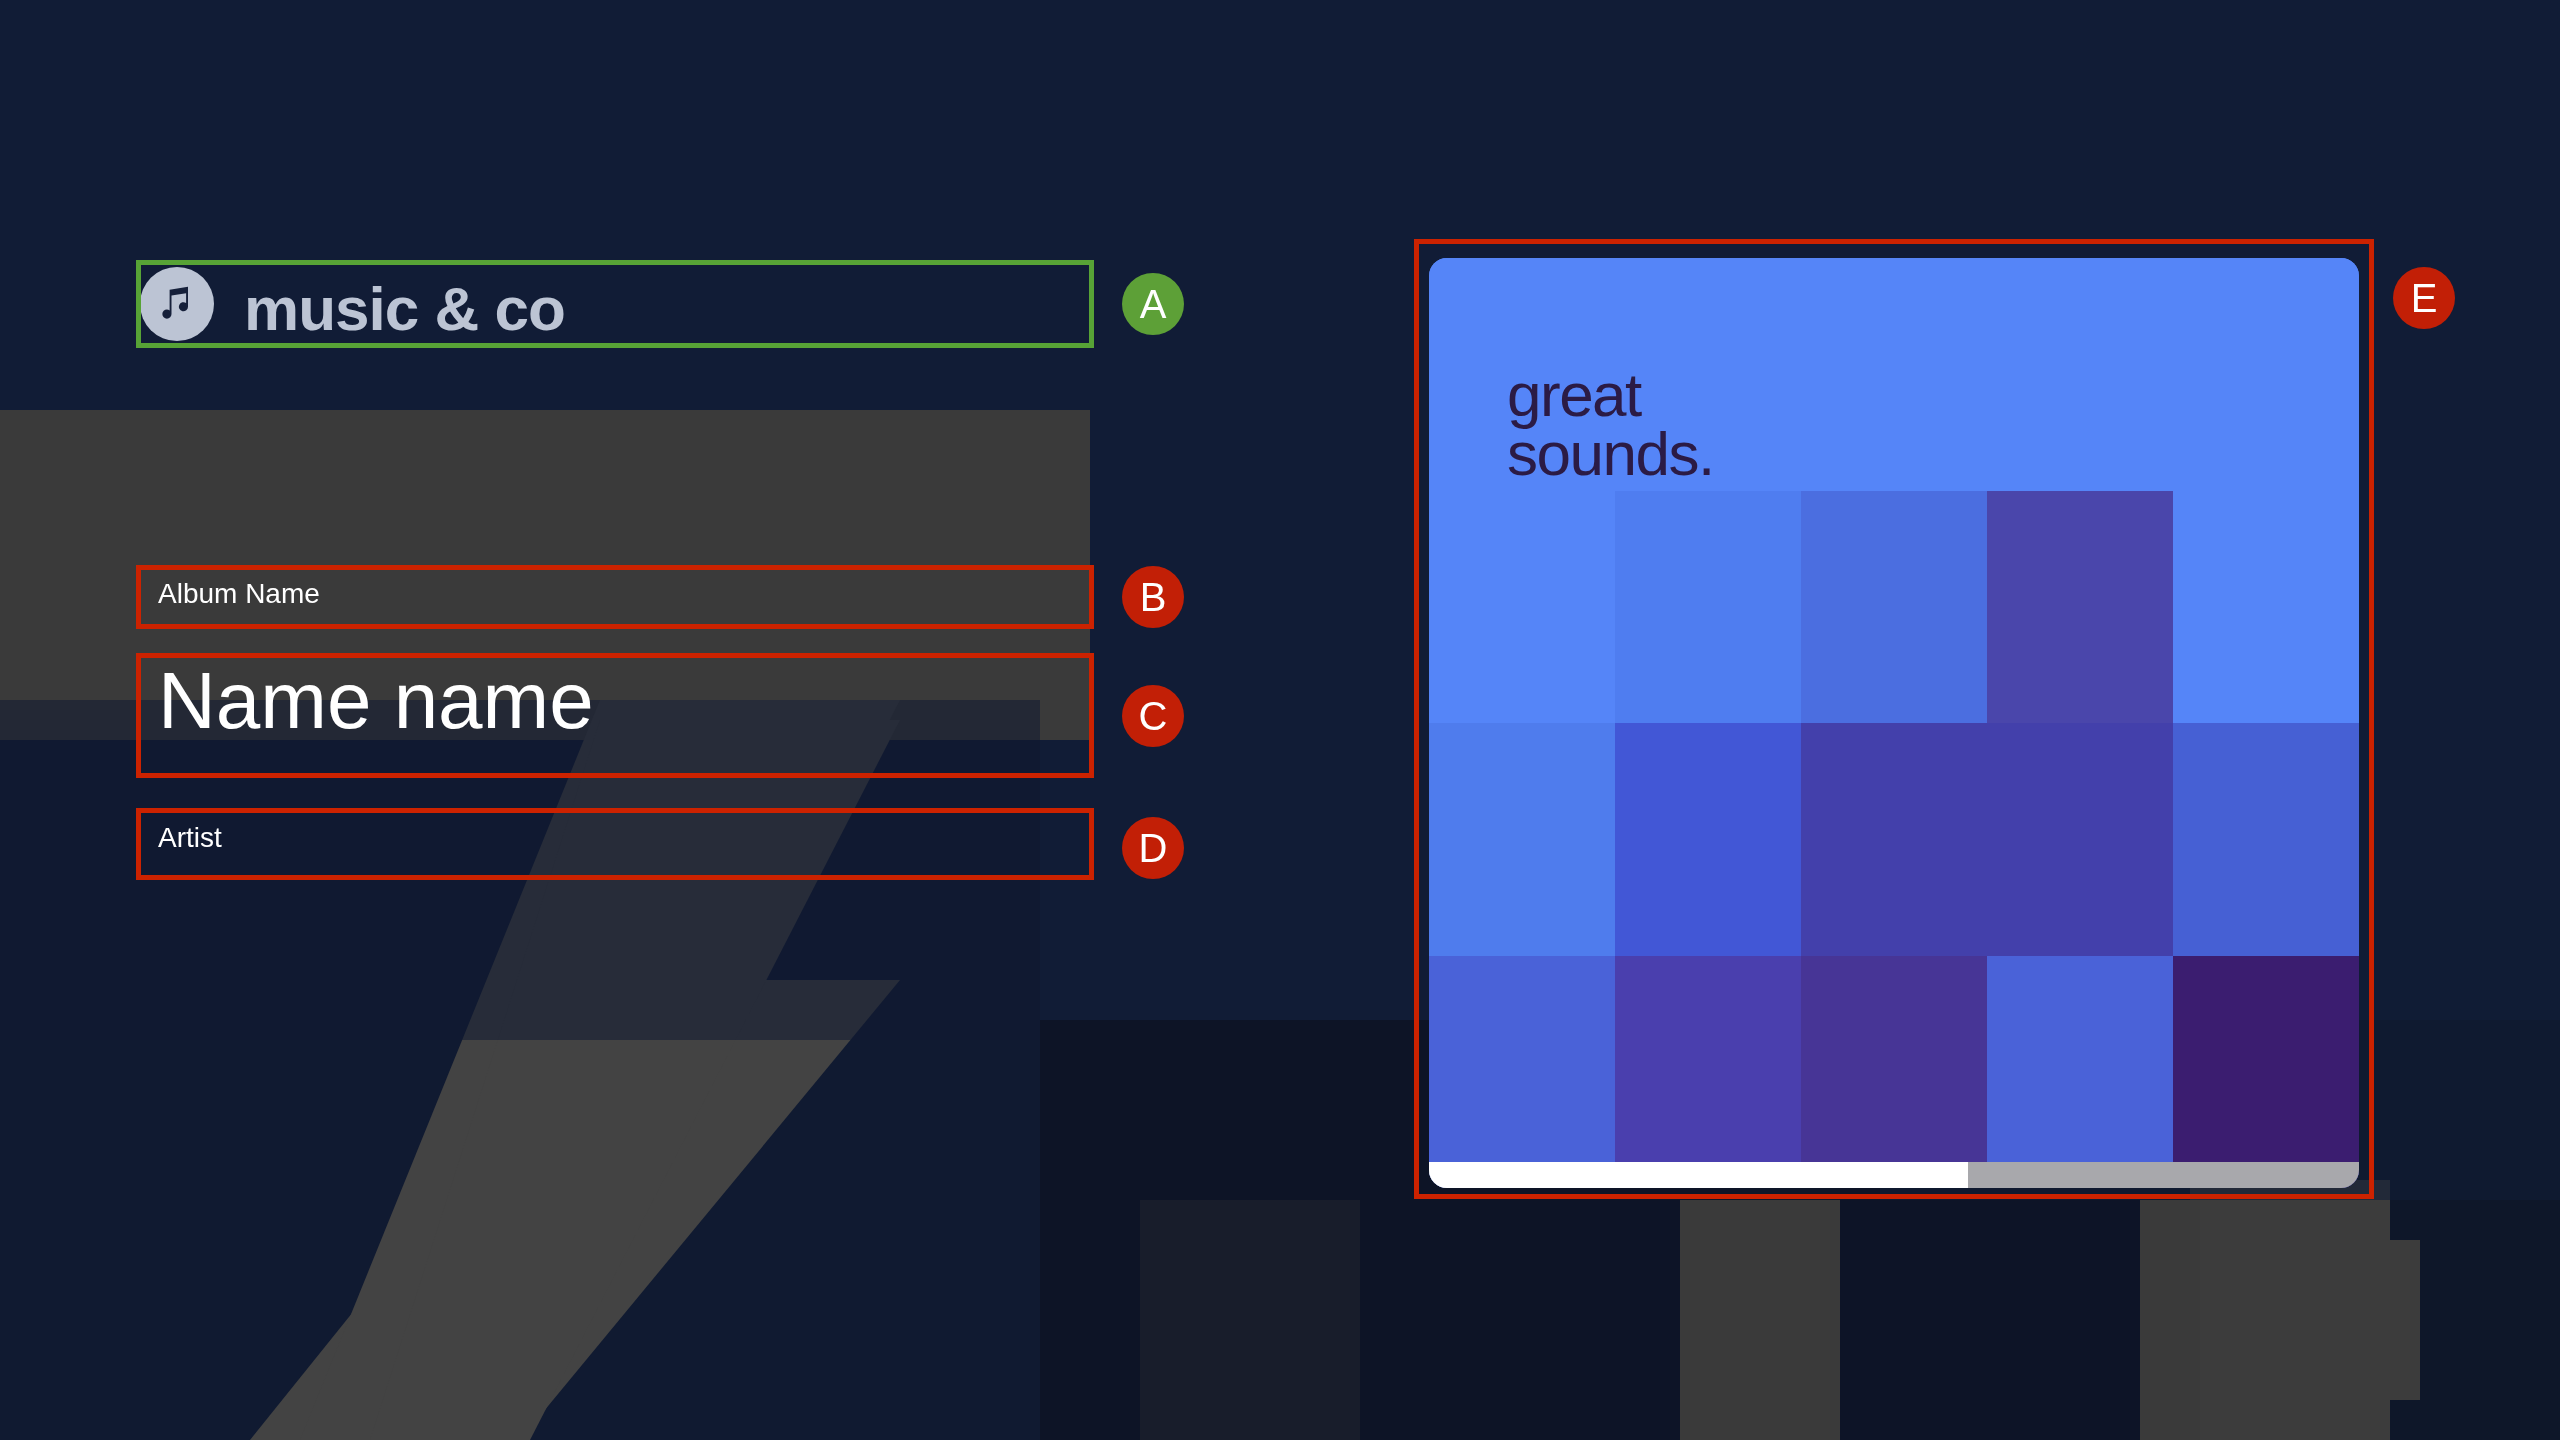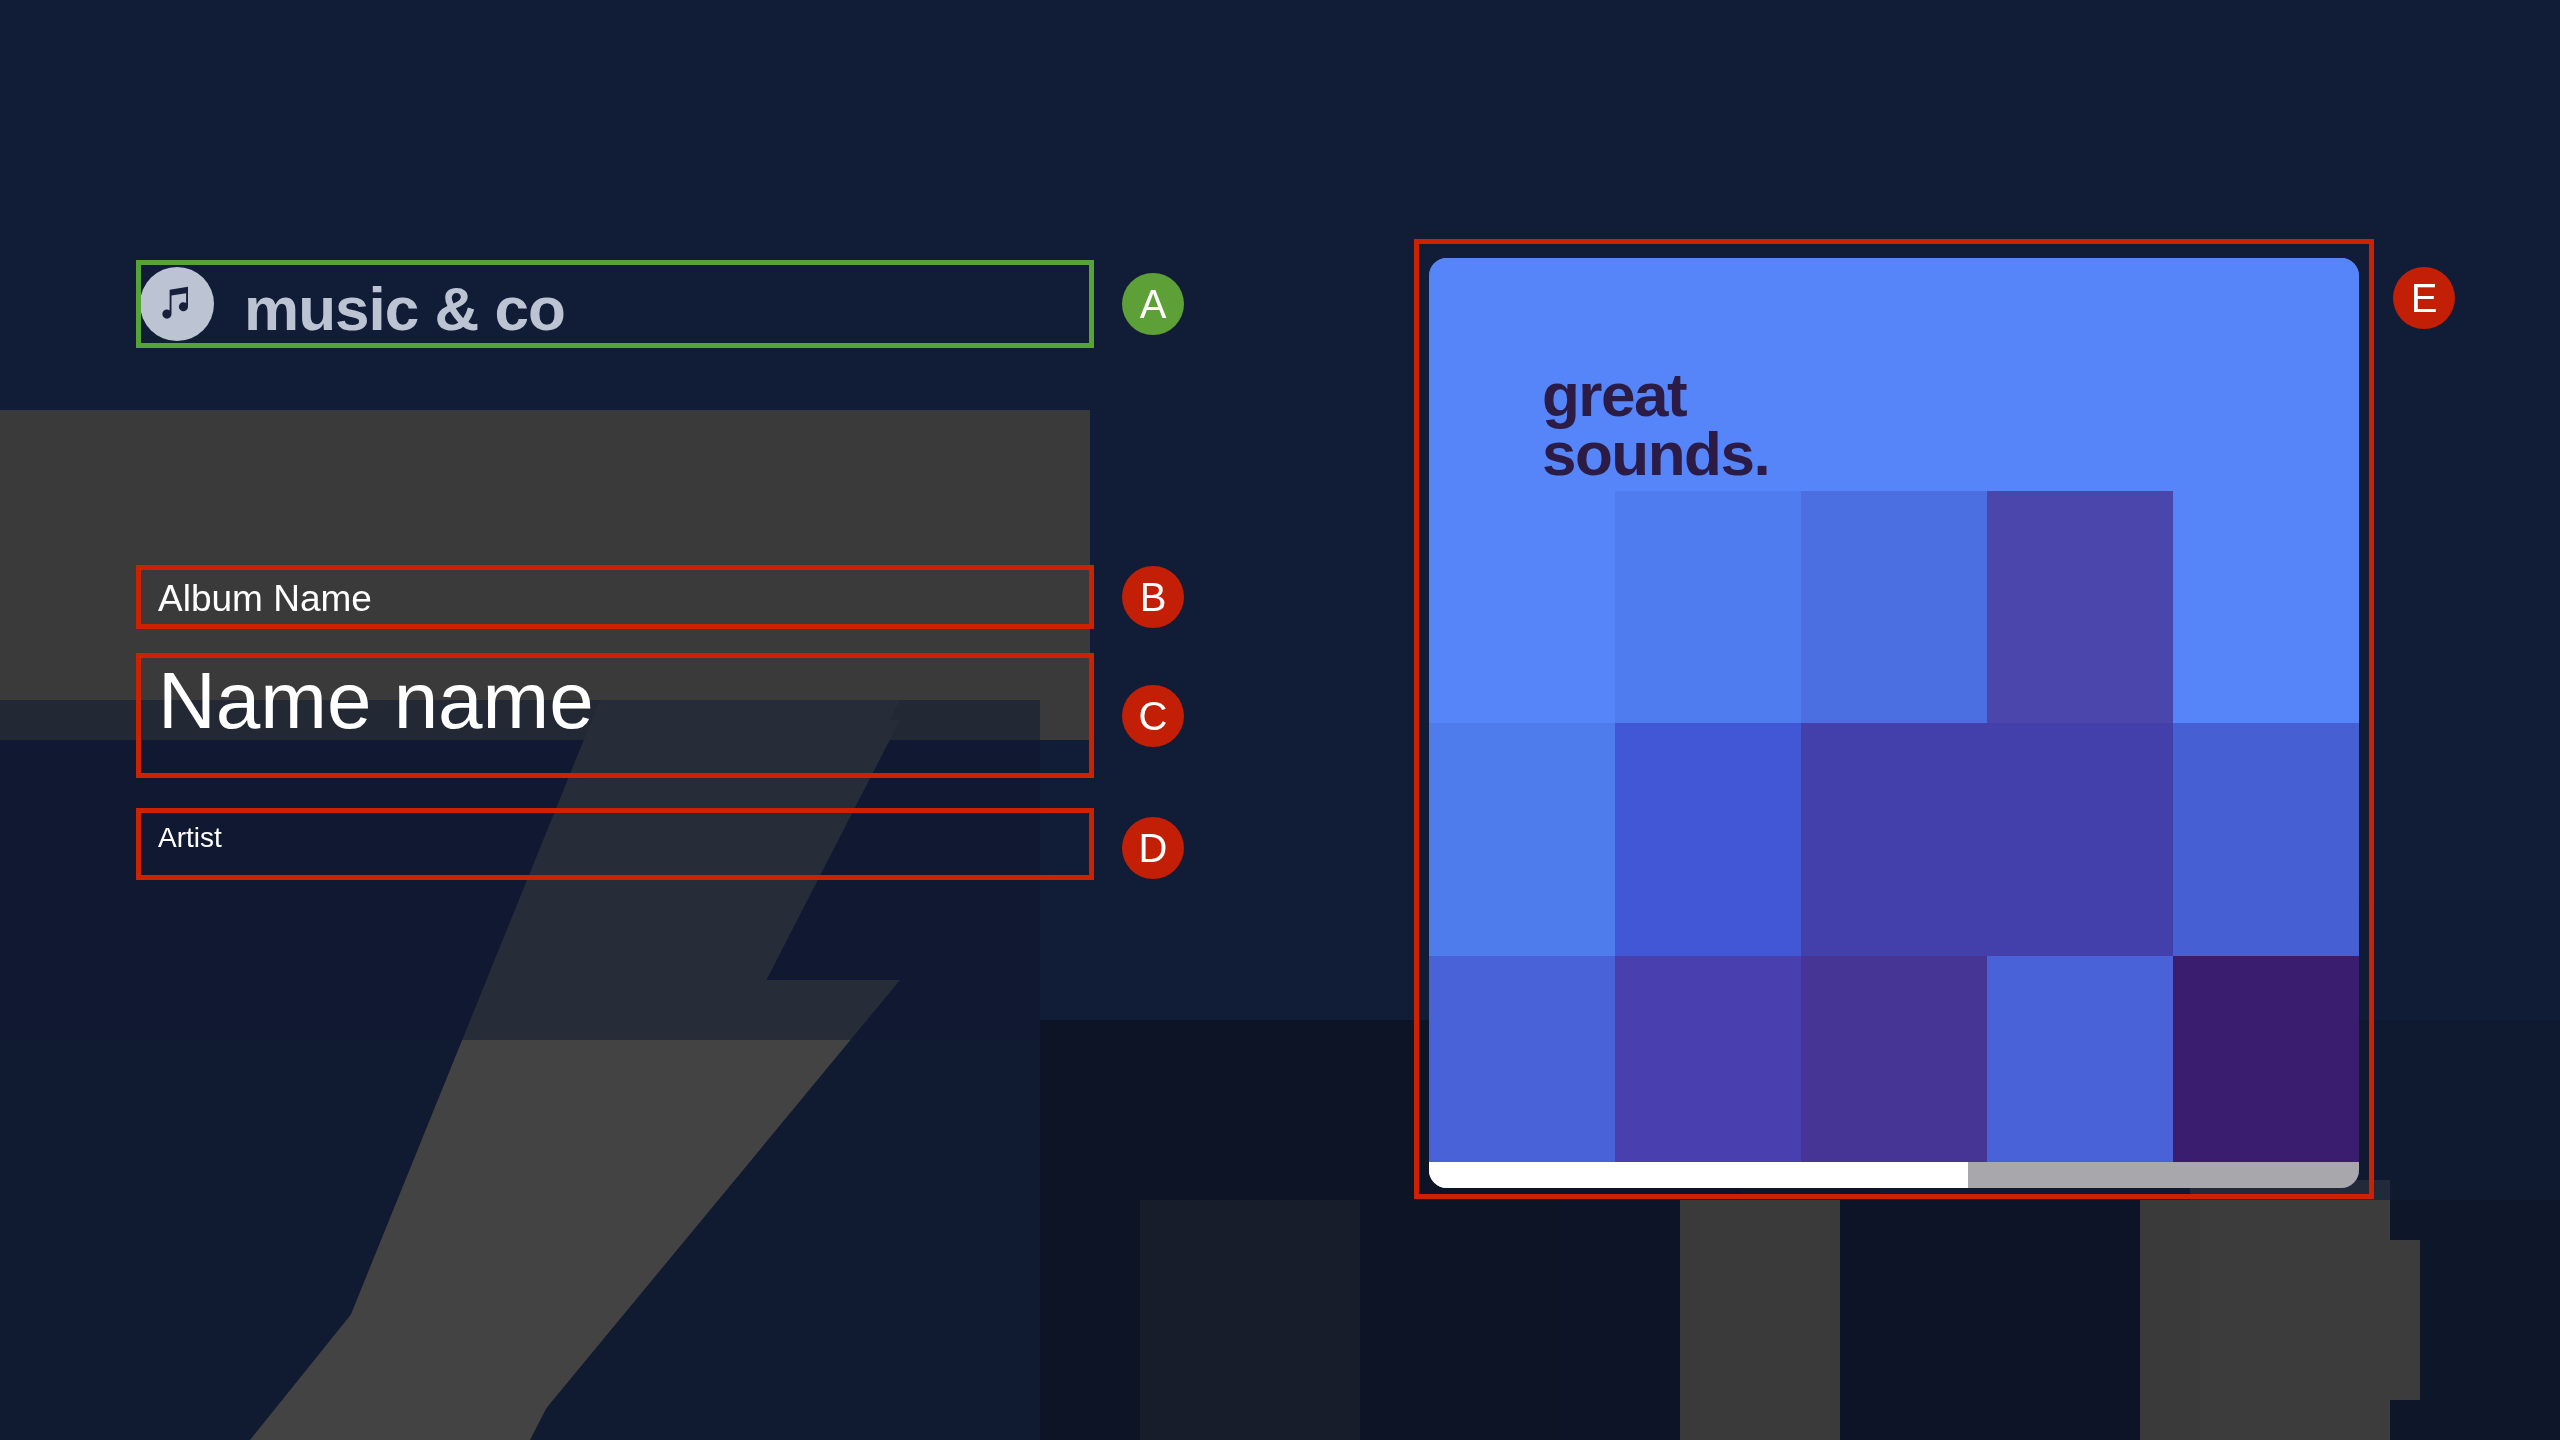--- a/index.html
+++ b/index.html
@@ -56,21 +56,21 @@
     font-size:62px;
     font-weight:bold;
     color:#bcc4d4;
     letter-spacing:-1px;
     white-space:nowrap;
     margin-top:8px;
   }
 
   
   .meta { position:absolute; z-index:20; color:#ffffff; white-space:nowrap; }
-  #album-name { left:158px; top:578px;  font-size:37px; }
+  #album-name { left:158px; top:578px;  font-size:28px; }
   #song-name  { left:158px; top:655px;  font-size:80px; }
   #artist     { left:158px; top:822px;  font-size:28px; }
 
   
   #album-art {
     position:absolute;
     left:1429px; top:258px;
     width:930px; height:930px;
     border-radius:18px;
     overflow:hidden;
@@ -82,27 +82,26 @@
     display:grid;
     grid-template-columns:repeat(5,1fr);
     grid-template-rows:repeat(4,1fr);
   }
   #art-grid div { width:100%; height:100%; }
 
   #art-tagline {
     position:absolute;
     left:78px; top:108px;
     font-size:62px;
-    font-weight:bold;
+    font-weight:normal;
     line-height:0.95;
     color:#2b1b45;
     letter-spacing:-1.5px;
     z-index:3;
     white-space:pre-line;
-    margin-left:35px;
   }
   #art-number {
     position:absolute;
     left:0; right:0; bottom:-96px;
     text-align:center;
     font-size:640px;
     font-weight:bold;
     color:#ffffff;
     line-height:1;
     letter-spacing:-14px;

